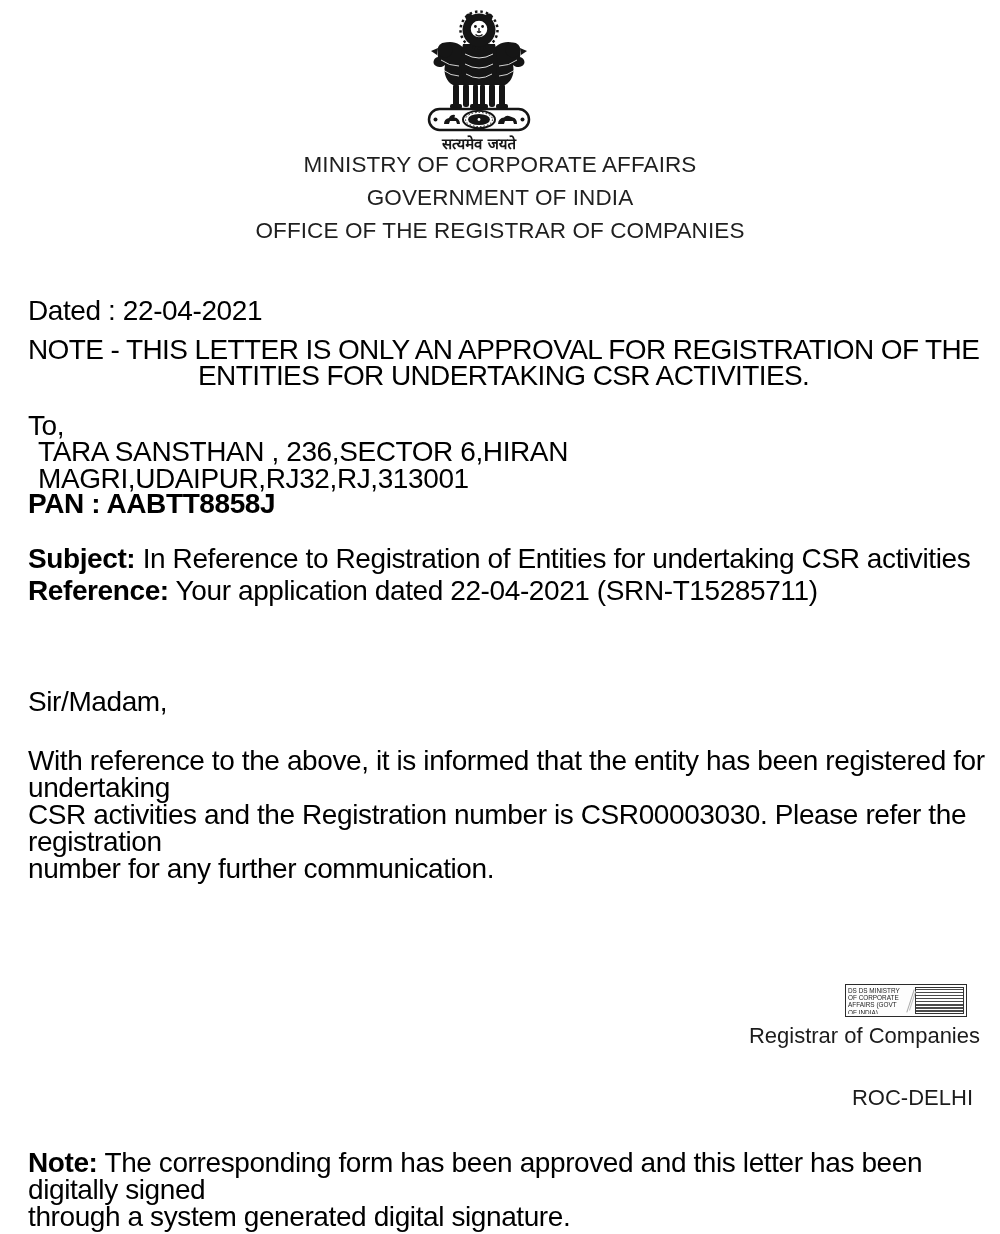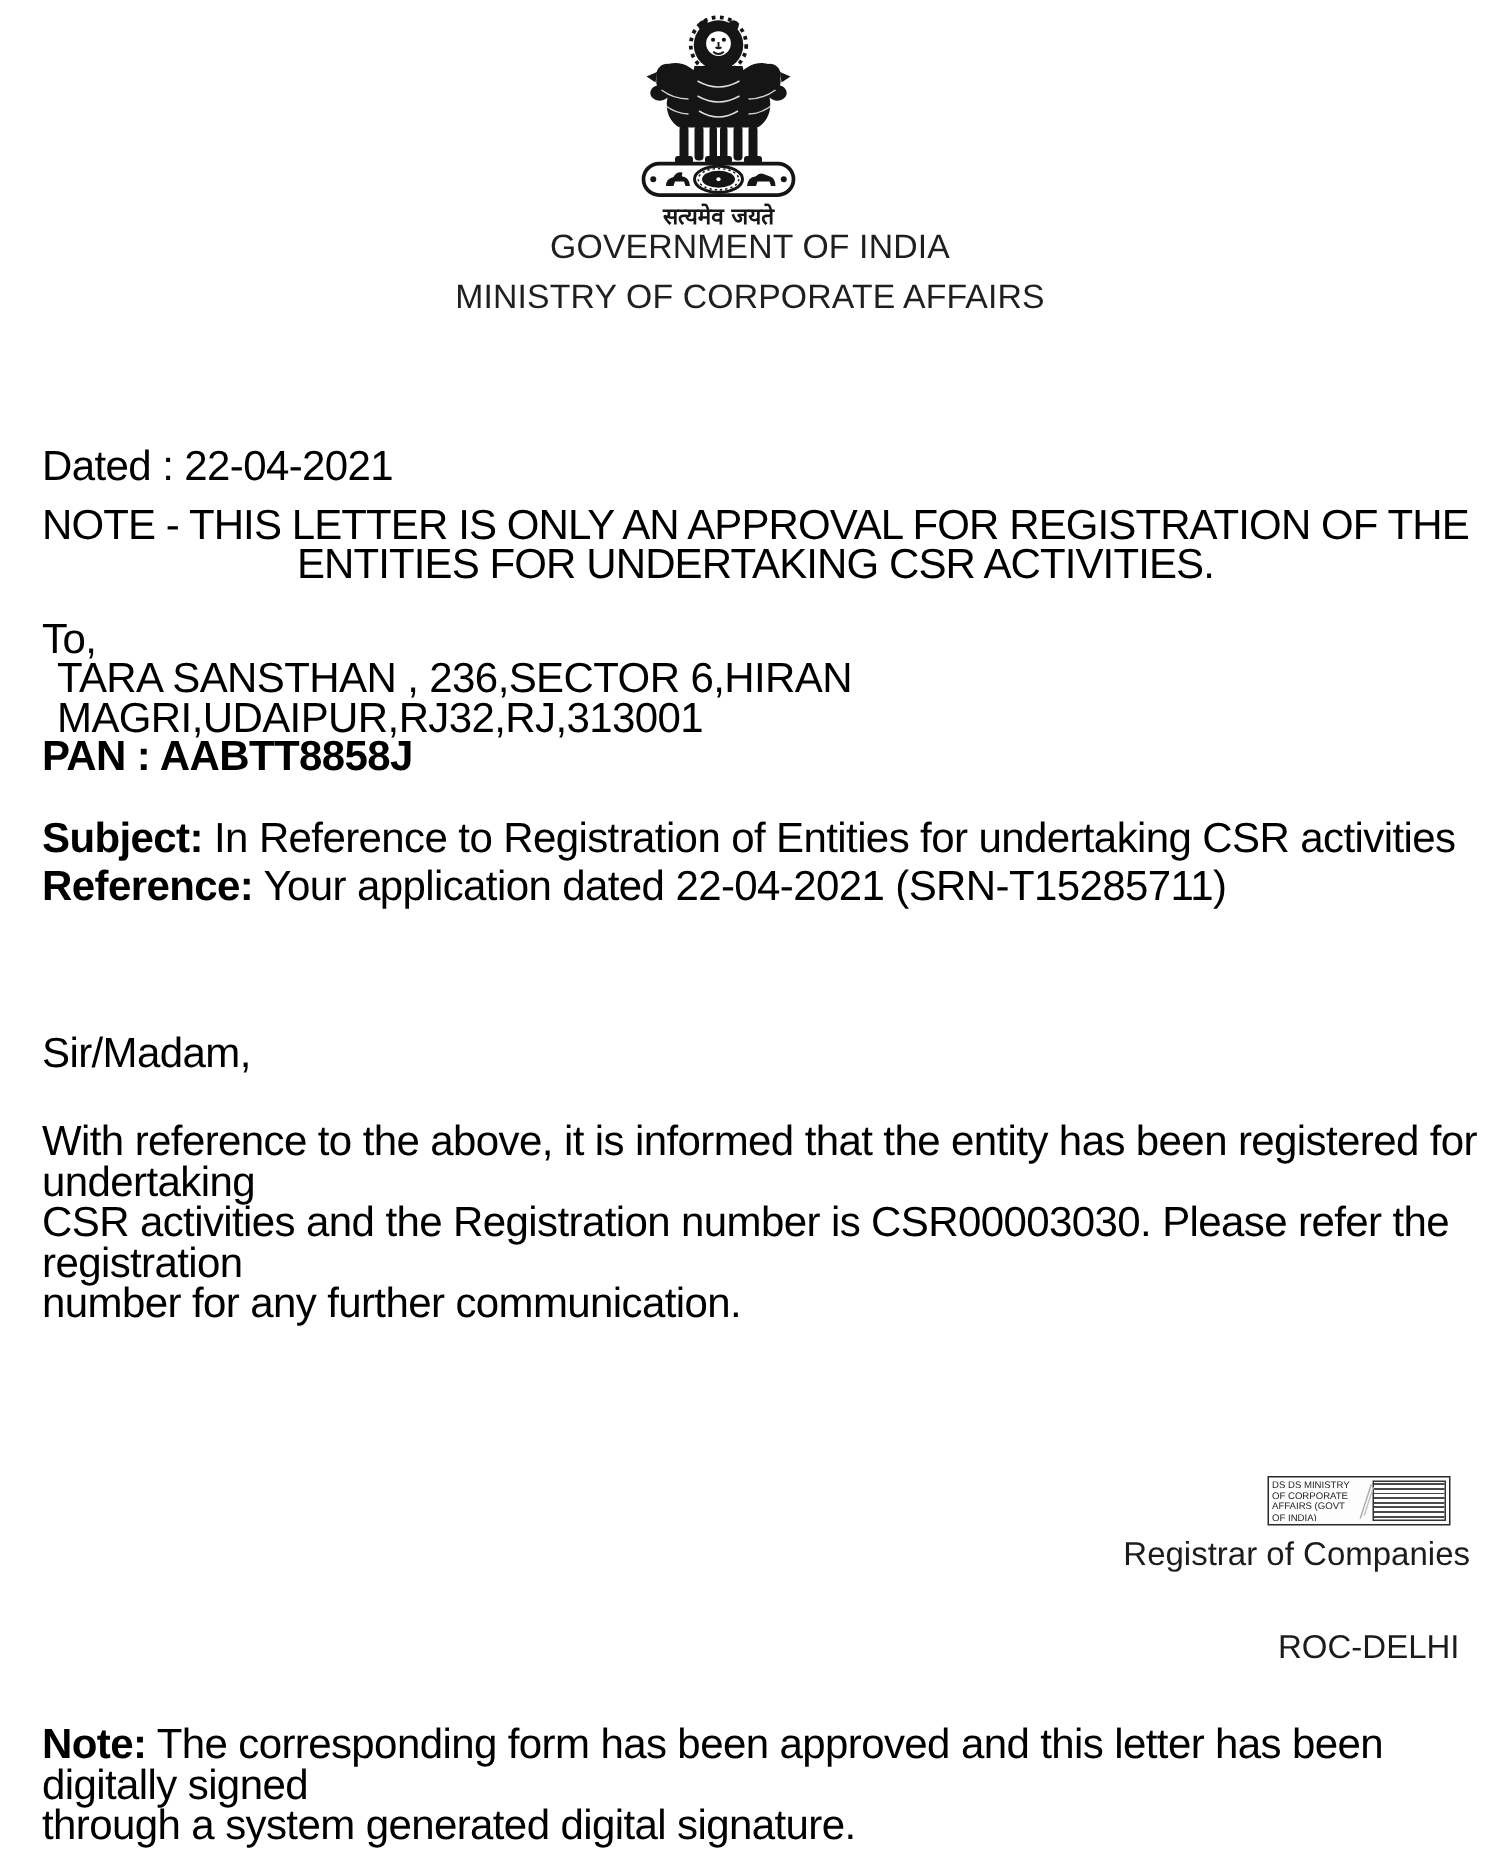--- a/index.html
+++ b/index.html
@@ -146,22 +146,23 @@
           <ellipse cx="56" cy="111.5" rx="11" ry="5.6" fill="#151515"></ellipse>
           <ellipse cx="56" cy="111.5" rx="13.5" ry="7.1" fill="none" stroke="#151515" stroke-width="1" stroke-dasharray="1.5 2"></ellipse>
           <circle cx="56" cy="111.5" r="1.4" fill="#ffffff"></circle>
         </g>
       </g>
     </svg>
     <div class="motto">सत्यमेव जयते</div>
   </div>
 
   <div class="abs header-block">
+    <div>MINISTRY OF CORPORATE AFFAIRS</div>
     <div>GOVERNMENT OF INDIA</div>
-    <div>MINISTRY OF CORPORATE AFFAIRS</div>
+    <div>OFFICE OF THE REGISTRAR OF COMPANIES</div>
   </div>
 
   <div class="abs body-text" style="top:297px;left:28px;">Dated : 22-04-2021</div>
 
   <div class="abs body-text caps-note" style="top:337px;left:28px;text-align:center;">
     <div>NOTE - THIS LETTER IS ONLY AN APPROVAL FOR REGISTRATION OF THE</div>
     <div>ENTITIES FOR UNDERTAKING CSR ACTIVITIES.</div>
   </div>
 
   <div class="abs body-text" style="top:412px;left:28px;">To,</div>

